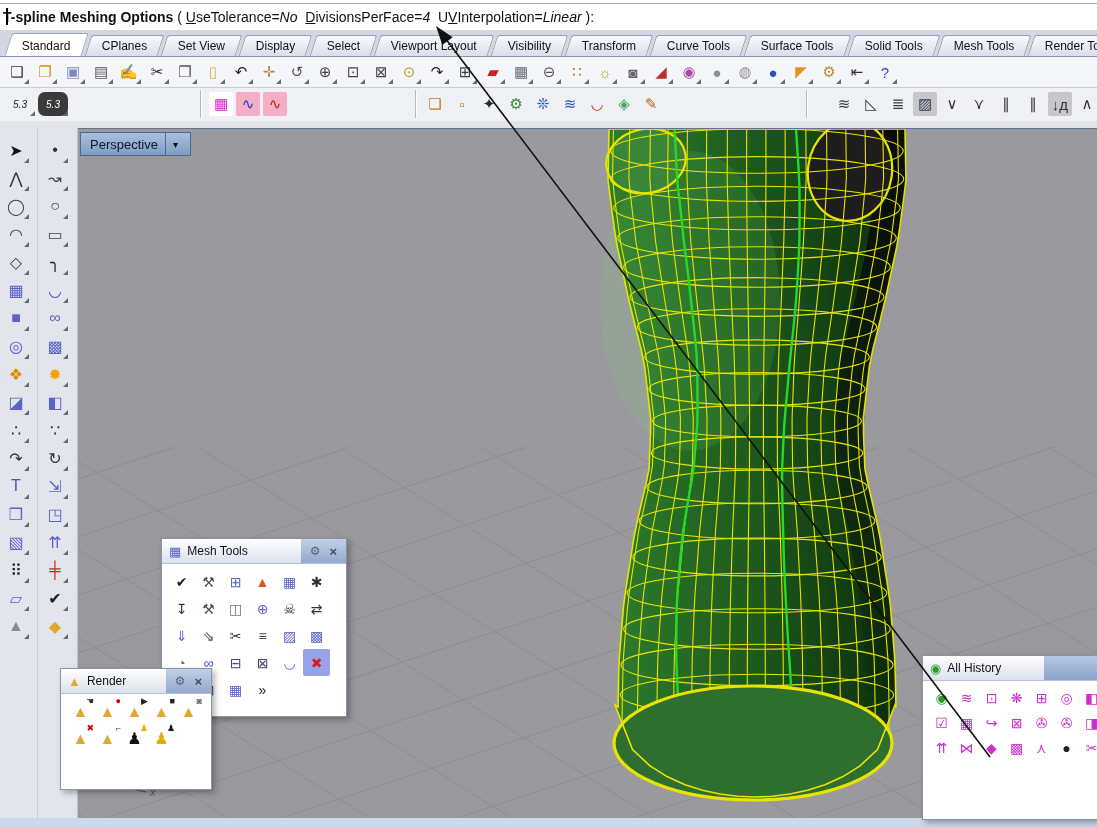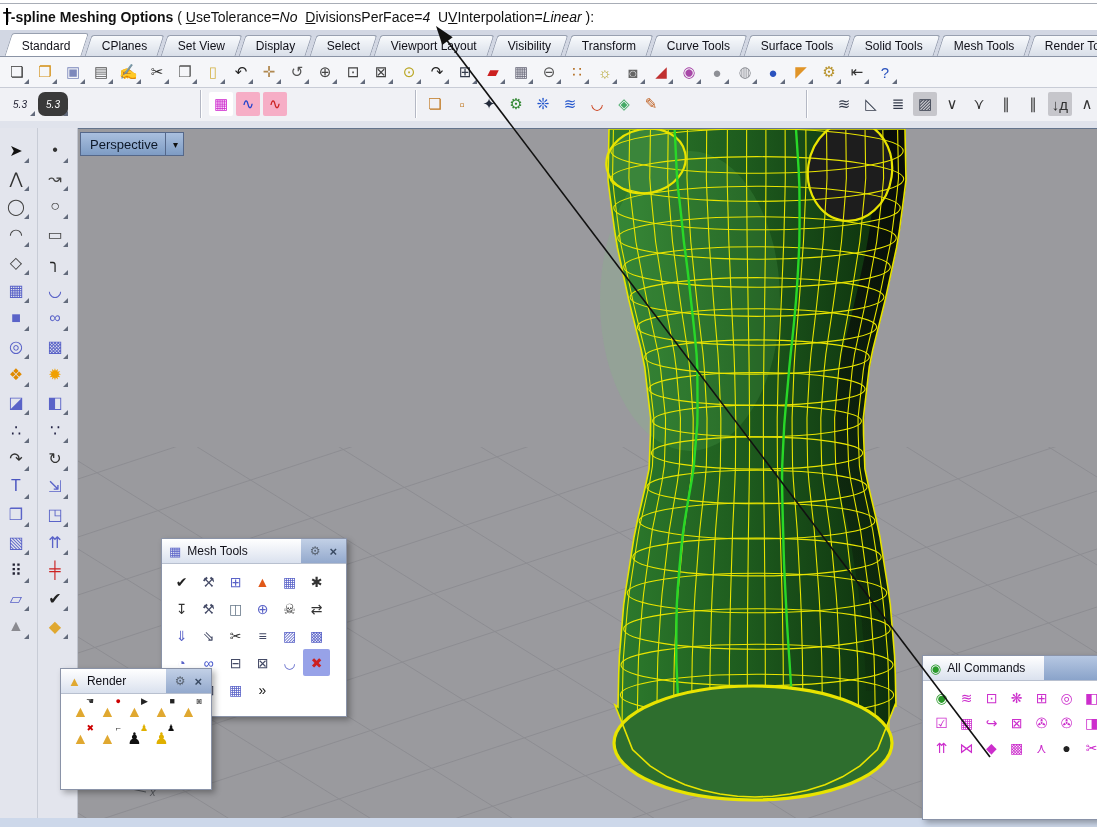--- a/index.html
+++ b/index.html
@@ -41,21 +41,21 @@
            border-right:1px solid #c0c4ce;box-sizing:border-box;}
   #sidebar .coldiv{position:absolute;left:37px;top:0;width:1px;height:100%;background:#c8ccd6;}
   .scol{position:absolute;top:9px;display:flex;flex-direction:column;gap:2px;}
   #scol1{left:3px;} #scol2{left:42px;}
   .scol .tool{width:26px;height:26px;font-size:16px;}
   
   #viewport{position:absolute;left:78px;top:128px;width:1019px;height:690px;
             border-top:1px solid #64748c;box-sizing:border-box;overflow:hidden;}
   #vplabel{position:absolute;left:2px;top:3px;height:22px;z-index:5;
            background:linear-gradient(#a9bfde,#7e9cc4);border:1px solid #55688a;
-           display:flex;align-items:center;padding:0 5px 0 9px;font-size:13px;color:#0d1828;gap:7px;}
+           display:flex;align-items:center;padding:0 12px 0 9px;font-size:13px;color:#0d1828;gap:7px;}
   #vplabel .vdiv{width:1px;height:100%;background:#55688a;}
   #vplabel .varr{font-size:10px;color:#111;}
   
   .panel{position:absolute;background:#fff;border:1px solid #8a93a8;
          box-shadow:3px 3px 6px rgba(0,0,0,.3);}
   .ptitle{height:24px;display:flex;align-items:center;gap:6px;padding-left:7px;
           background:linear-gradient(#ffffff,#dae1ee);border-bottom:1px solid #b8c0cf;
           font-size:12px;color:#101018;}
   .pticon{font-size:13px;}
   .pctrl{margin-left:auto;height:100%;display:flex;align-items:center;gap:9px;padding:0 9px;
@@ -700,21 +700,21 @@
         <div class="ptool">
           <span style="color: rgb(224, 176, 0);">♟</span>
           <span class="badge" style="color: rgb(17, 17, 17);">♟</span>
         </div>
       </div>
   </div>
 
   <div class="panel" id="panel-cmds">
     <div class="ptitle">
       <span class="pticon" style="color:#2a9a2a">◉</span>
-      <span>All Commands</span>
+      <span>All History</span>
       <span class="pctrl2"></span>
     </div>
     <div class="pgrid">
 
     <div class="ptool">
           <span style="color: rgb(42, 154, 42);">◉</span>
         </div>
         <div class="ptool">
           <span style="color: rgb(204, 46, 204);">≋</span>
         </div>

